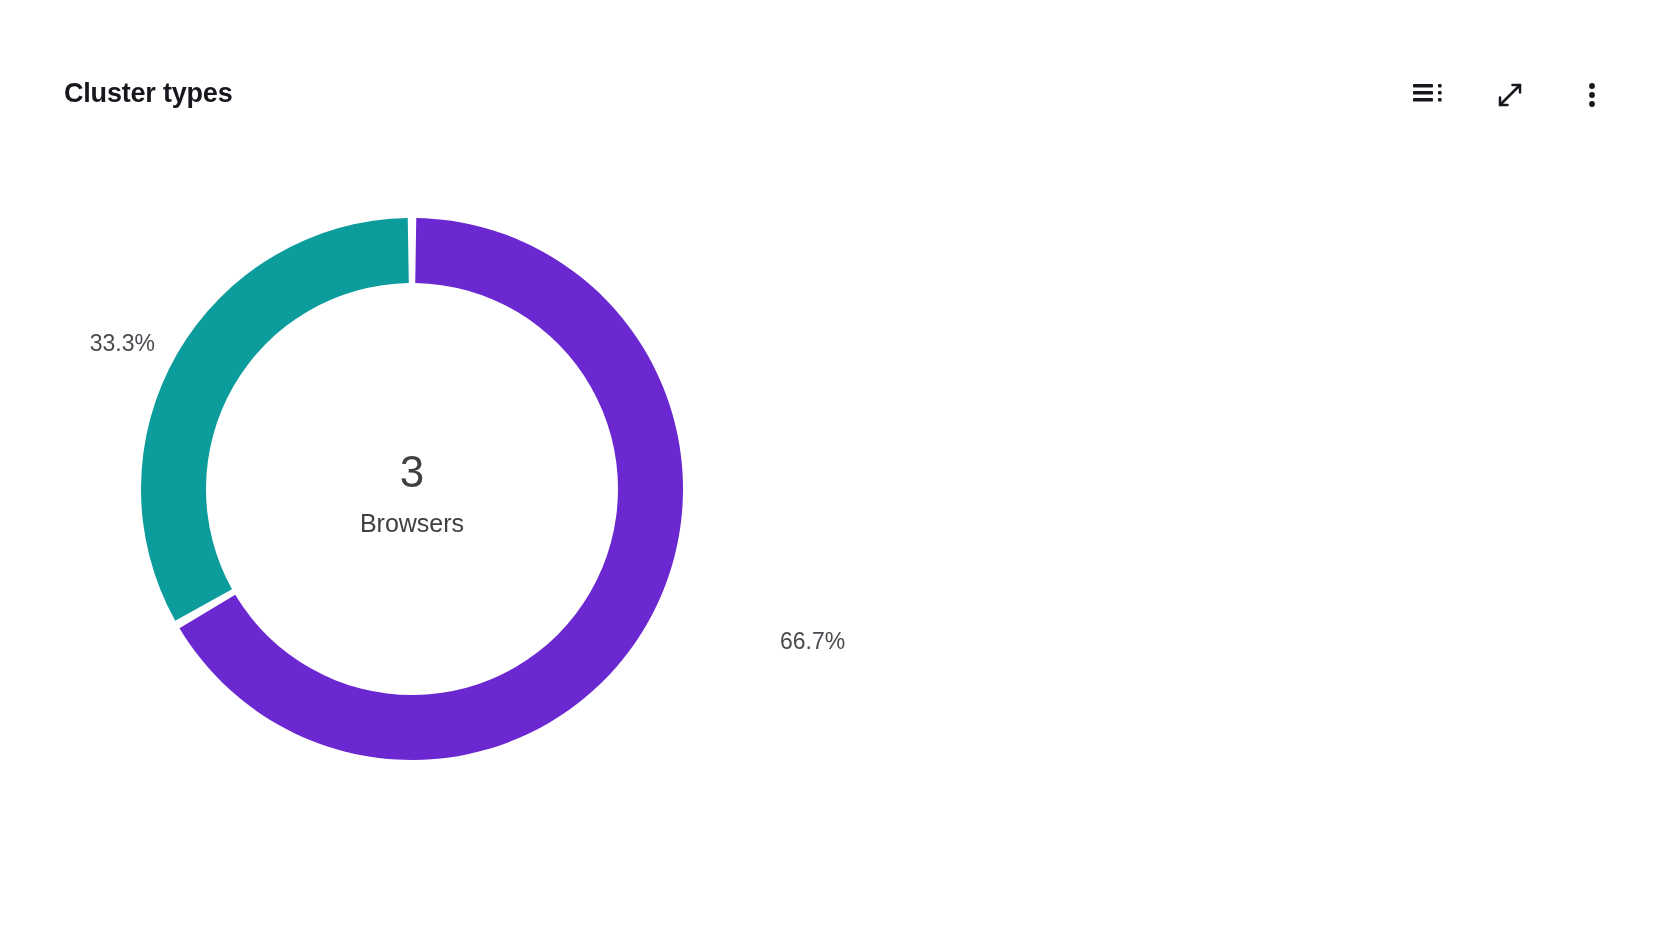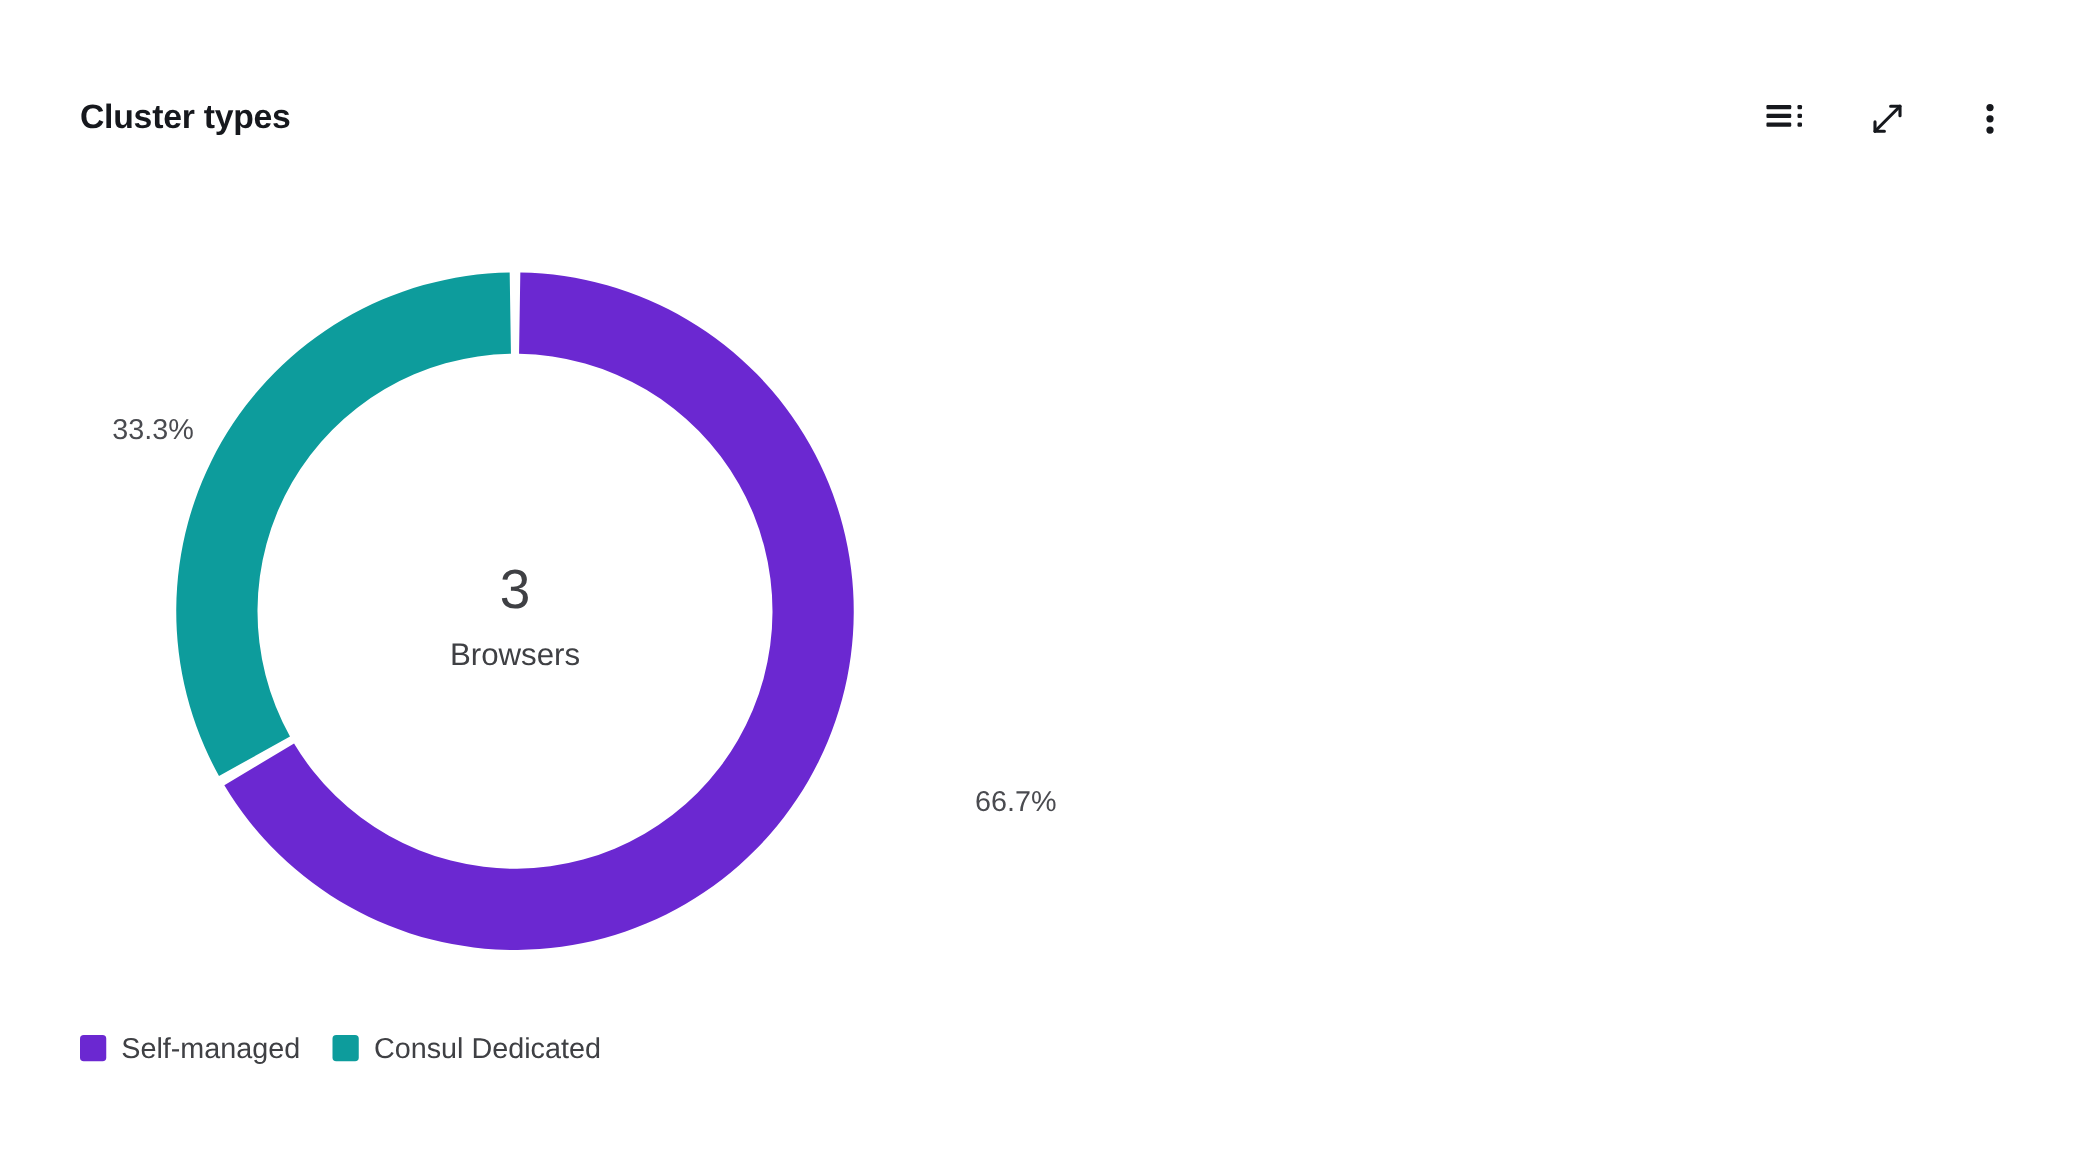--- a/index.html
+++ b/index.html
@@ -178,26 +178,13 @@
 
       <text class="center-label" id="center-label" text-anchor="middle" dominant-baseline="middle" x="412" y="525">Browsers</text>
 
       <g id="pct-group">
           <text x="780" y="643" class="pct-label" text-anchor="start" dominant-baseline="middle">66.7%</text>
           <text x="155" y="345" class="pct-label" text-anchor="end" dominant-baseline="middle">33.3%</text>
         </g>
     </svg>
   </div>
 
-  <div id="chart-legend">
-
-    <div class="legend-item">
-      <span class="legend-swatch" id="sw-0" style="background: rgb(107, 40, 209);"></span>
-      <span class="legend-text">Self-managed</span>
-    </div>
-
-    <div class="legend-item">
-      <span class="legend-swatch" id="sw-1" style="background: rgb(13, 156, 156);"></span>
-      <span class="legend-text">Consul Dedicated</span>
-    </div>
-
-  </div>
 </div>
 
 </body></html>

